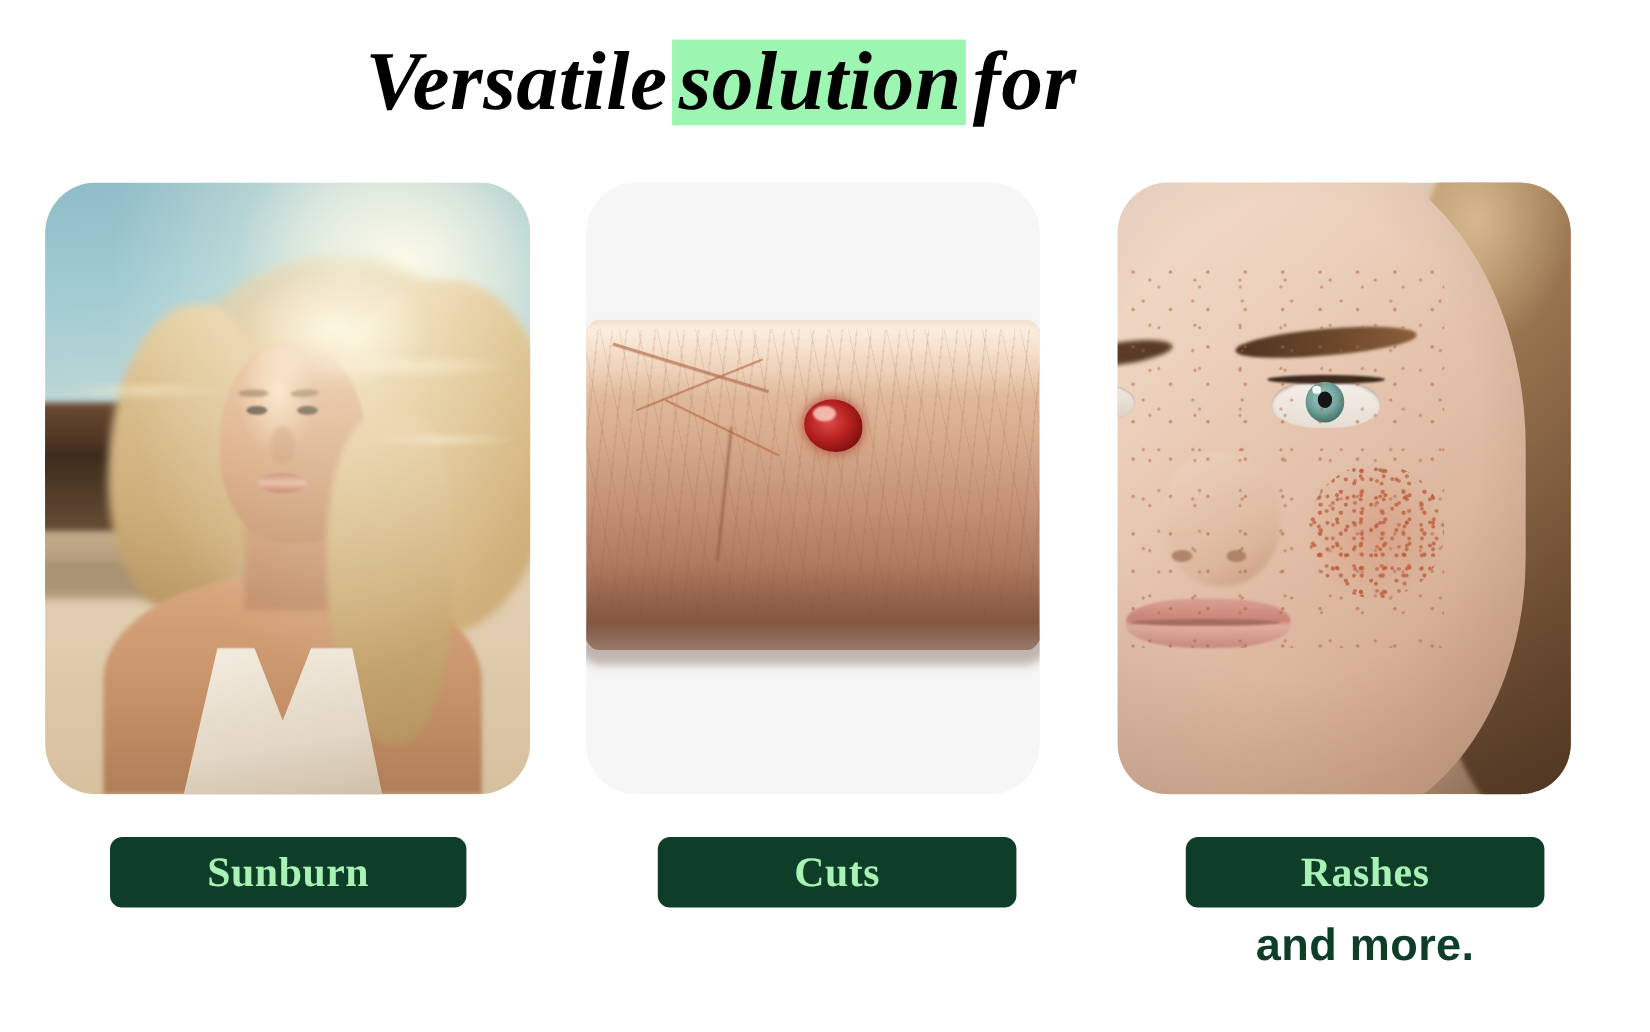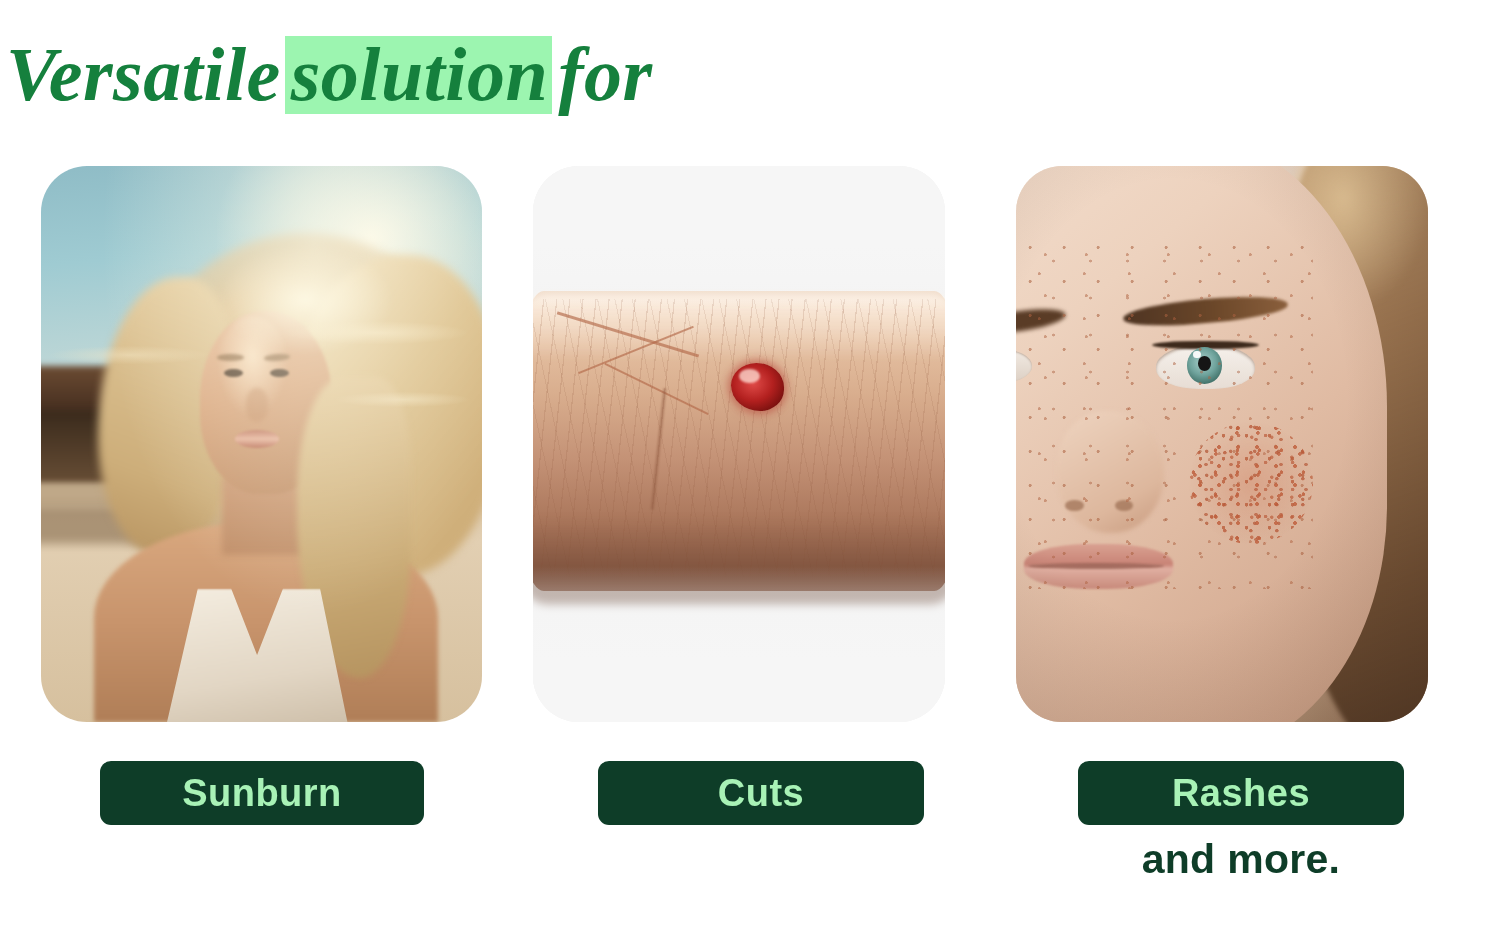--- a/index.html
+++ b/index.html
@@ -8,24 +8,25 @@
     width:1500px; height:938px;
     background:#ffffff;
     font-family:"Liberation Sans", sans-serif;
     overflow:hidden;
   }
   .page { position:relative; width:1500px; height:938px; background:#fff; }
 
   
   .headline {
     position:absolute; left:0; top:36px; width:1309px;
+    text-align:center;
     font-family:"Liberation Serif", "DejaVu Serif", serif;
     font-style:italic; font-weight:700;
     font-size:76px; line-height:1.0;
-    color:#15803d;
+    color:#000000;
     letter-spacing:0.5px;
     white-space:nowrap;
   }
   .headline .hl-word { display:inline-block; padding:0 4px 2px 6px; }
   .headline .hl-mark { background:#9CF5B0; }
 
   
   .cards { position:absolute; left:0; top:166px; width:1500px; height:556px; }
   .card {
     position:absolute; top:0; height:556px;
@@ -350,21 +351,21 @@
 
   
   .labels { position:absolute; left:0; top:761px; width:1500px; height:64px; }
   .label-btn {
     position:absolute; top:0; height:64px;
     background:#0E3D28;
     border-radius:11px;
     border:none;
     display:flex; align-items:center; justify-content:center;
     color:#A8F2B6;
-    font-family:Liberation Sans, sans-serif;
+    font-family:Liberation Serif, serif;
     font-weight:700;
     font-size:38px;
     letter-spacing:0.5px;
     cursor:pointer;
   }
   #btn-1 { left:100px;  width:324px; }
   #btn-2 { left:598px;  width:326px; }
   #btn-3 { left:1078px; width:326px; }
 
   .and-more {

